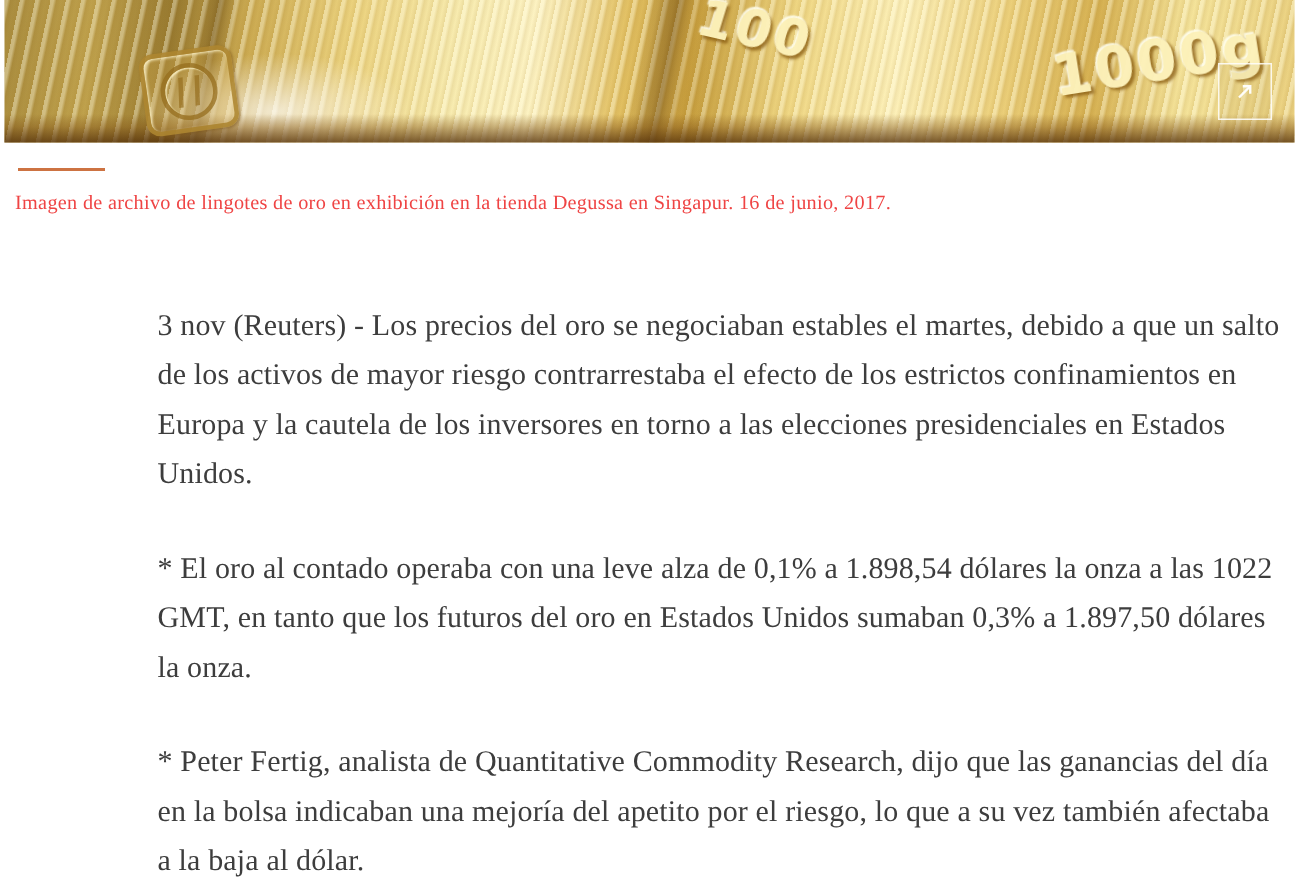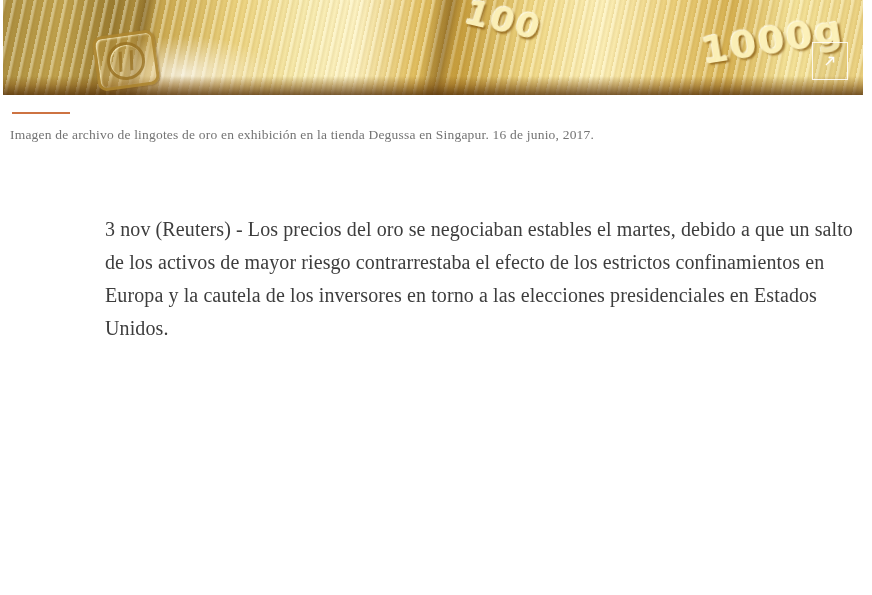--- a/index.html
+++ b/index.html
@@ -120,21 +120,21 @@
   
   .article {
     position: absolute;
     left: 105px;
     top: 201px;
     width: 753px;
     font-size: 20px;
     line-height: 33px;
     letter-spacing: 0.1px;
   }
-  .article p { margin: 12px 0 30px 0; }
+  .article p { margin: 0 0 30px 0; }
 </style>
 </head>
 <body>
 
 <div>
 
   <figure class="hero">
     <div class="stamp">
       <div class="stamp-circle">
         <div class="stamp-glyph"></div>
@@ -147,21 +147,23 @@
         <svg width="16" height="16" viewBox="0 0 16 16">
           <line x1="4" y1="12" x2="11" y2="5" stroke="rgba(255,255,255,0.95)" stroke-width="1.6"></line>
           <polyline points="6.5,4.5 11.5,4.5 11.5,9.5" fill="none" stroke="rgba(255,255,255,0.95)" stroke-width="1.6"></polyline>
         </svg>
       </span>
     </button>
   </figure>
 
   <div class="divider" style="background: rgb(205, 115, 66);"></div>
 
-  <p class="caption" style="color: #737373;">
+  <p class="caption" style="color: #ef4444;">
     <span>Imagen de archivo de lingotes de oro en exhibición en la tienda Degussa en Singapur. 16 de junio, 2017.</span><br>
   </p>
 
   <div class="article" style="color: rgb(61, 61, 61);">
     <p>3 nov (Reuters) - Los precios del oro se negociaban estables el martes, debido a que un salto de los activos de mayor riesgo contrarrestaba el efecto de los estrictos confinamientos en Europa y la cautela de los inversores en torno a las elecciones presidenciales en Estados Unidos.</p>
+    <p>* El oro al contado operaba con una leve alza de 0,1% a 1.898,54 dólares la onza a las 1022 GMT, en tanto que los futuros del oro en Estados Unidos sumaban 0,3% a 1.897,50 dólares la onza.</p>
+    <p>* Peter Fertig, analista de Quantitative Commodity Research, dijo que las ganancias del día en la bolsa indicaban una mejoría del apetito por el riesgo, lo que a su vez también afectaba a la baja al dólar.</p>
   </div>
 
 </div>
 
 </body></html>

